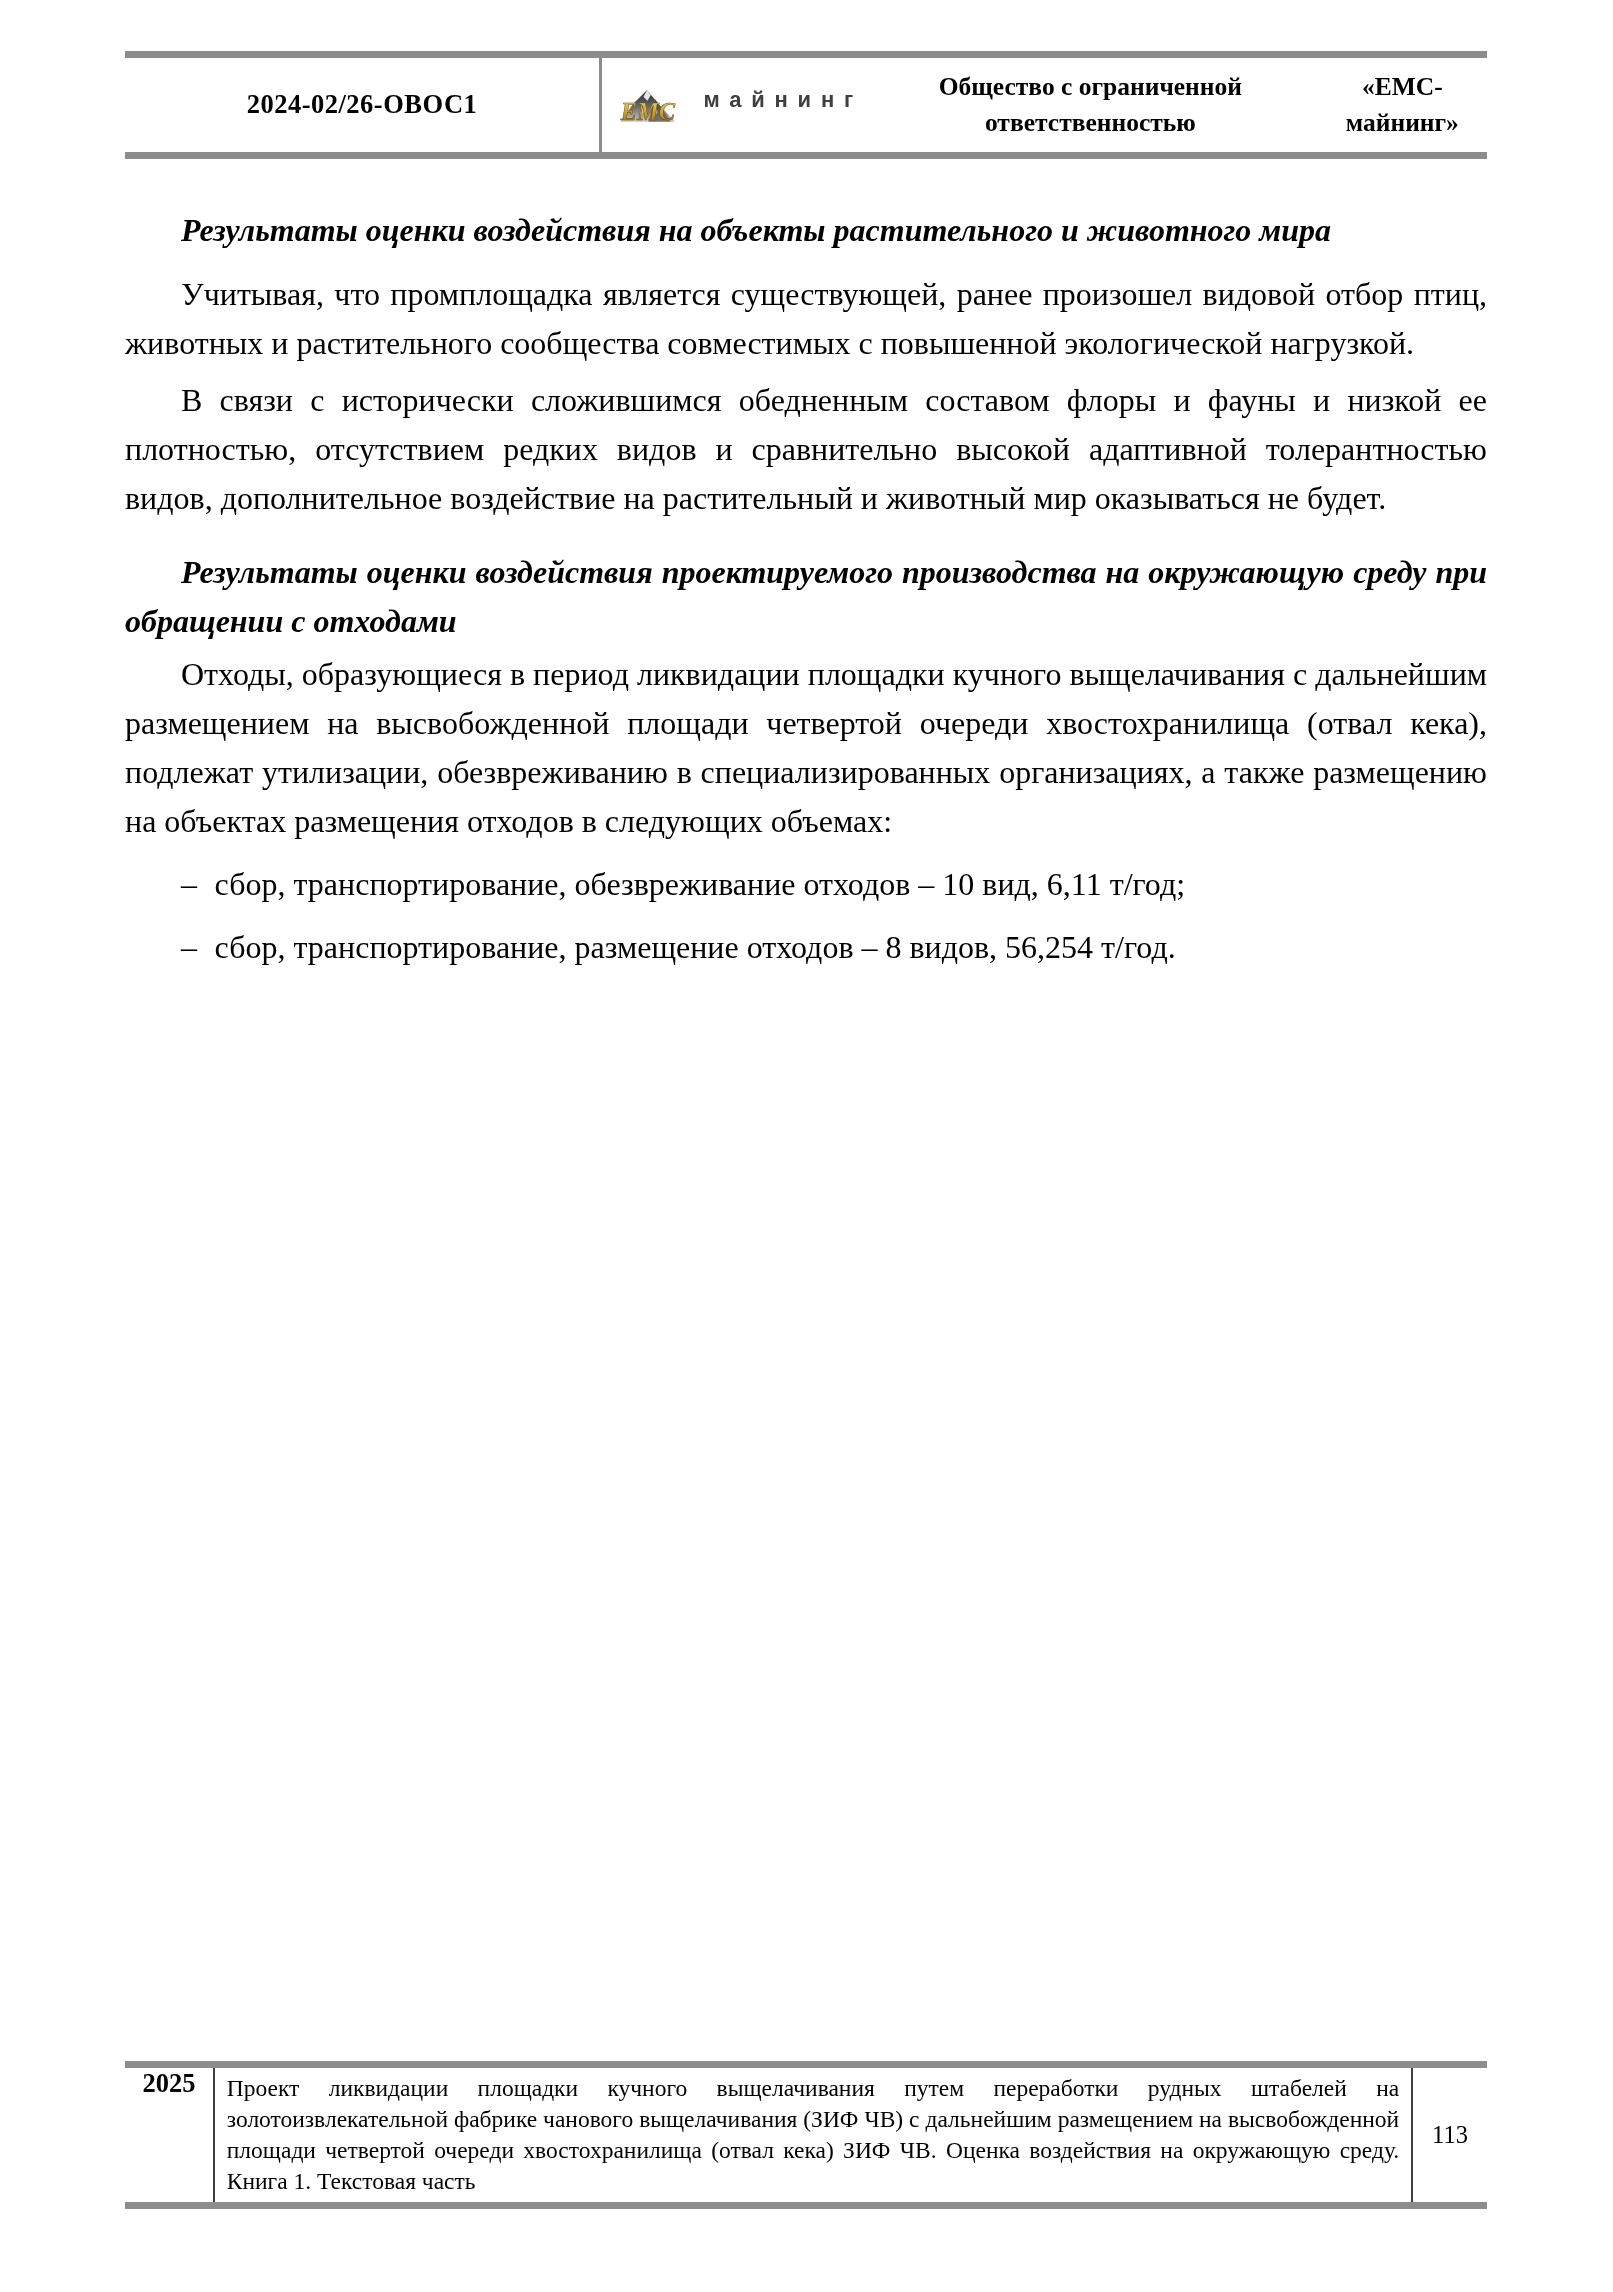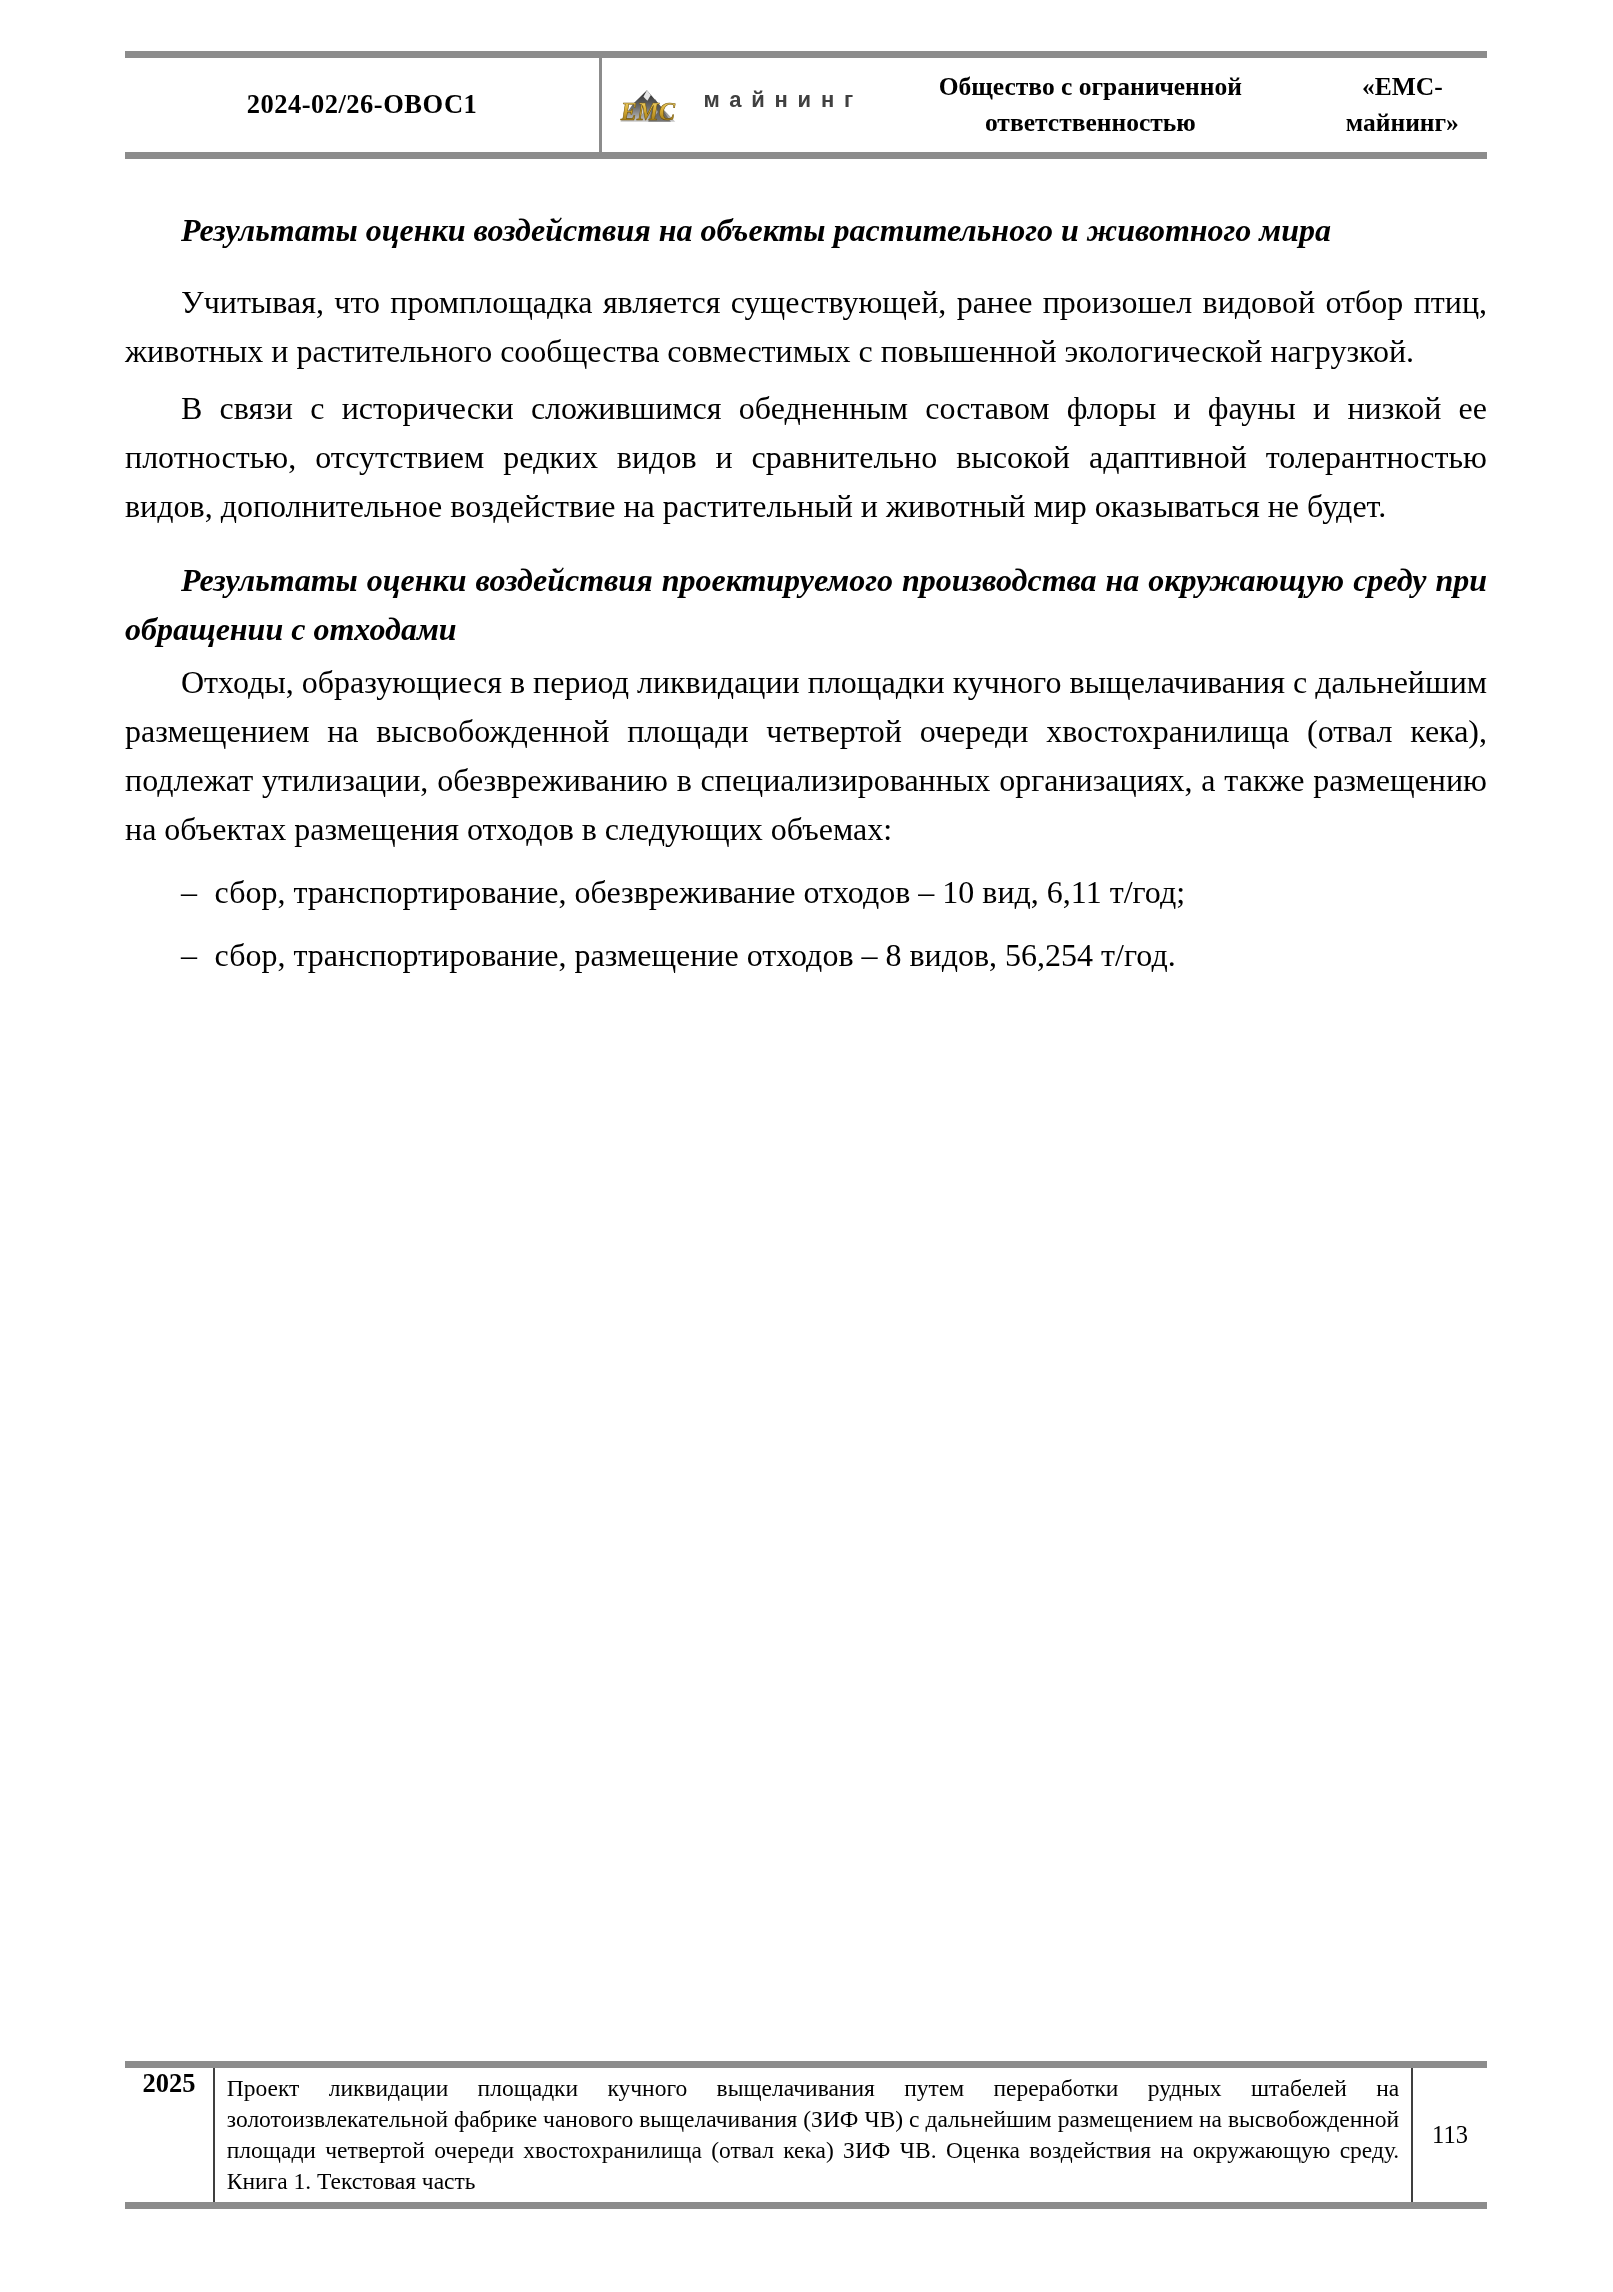--- a/index.html
+++ b/index.html
@@ -38,21 +38,21 @@
   }
 
   
   .main-content { position:absolute; left:125px; top:206px; width:1362px; }
   .para {
     margin:0 0 7.8px 0;
     font-size:32px; line-height:49px;
     text-align:justify; text-indent:56px;
   }
   .heading { font-weight:bold; font-style:italic; }
-  .heading-1 { margin-bottom:23px; }
+  .heading-1 { margin-bottom:15px; }
   .heading-2 { margin-top:25.5px; margin-bottom:4px; }
   .para-waste { margin-bottom:3.9px; }
   .bullet { margin-top:13.7px; margin-bottom:0; }
   .bullet-marker { margin-right:17.6px; }
 
   
   .footer { position:absolute; left:125px; top:2061px; width:1362px; }
   .footer-row { display:flex; align-items:stretch; }
   .fcell-year {
     width:88px; display:flex; justify-content:center;

